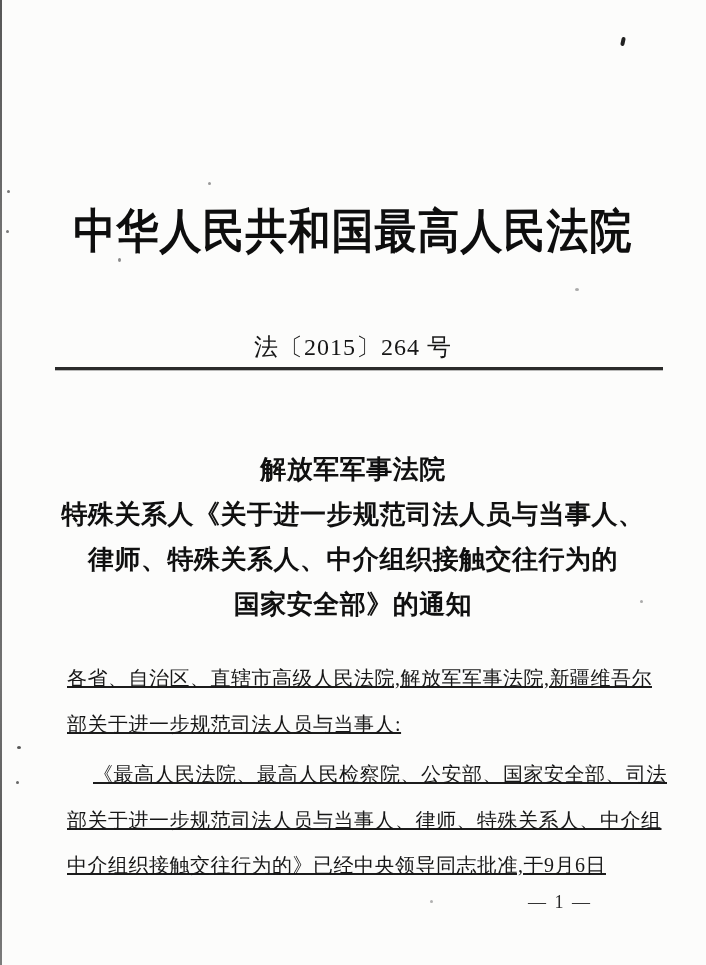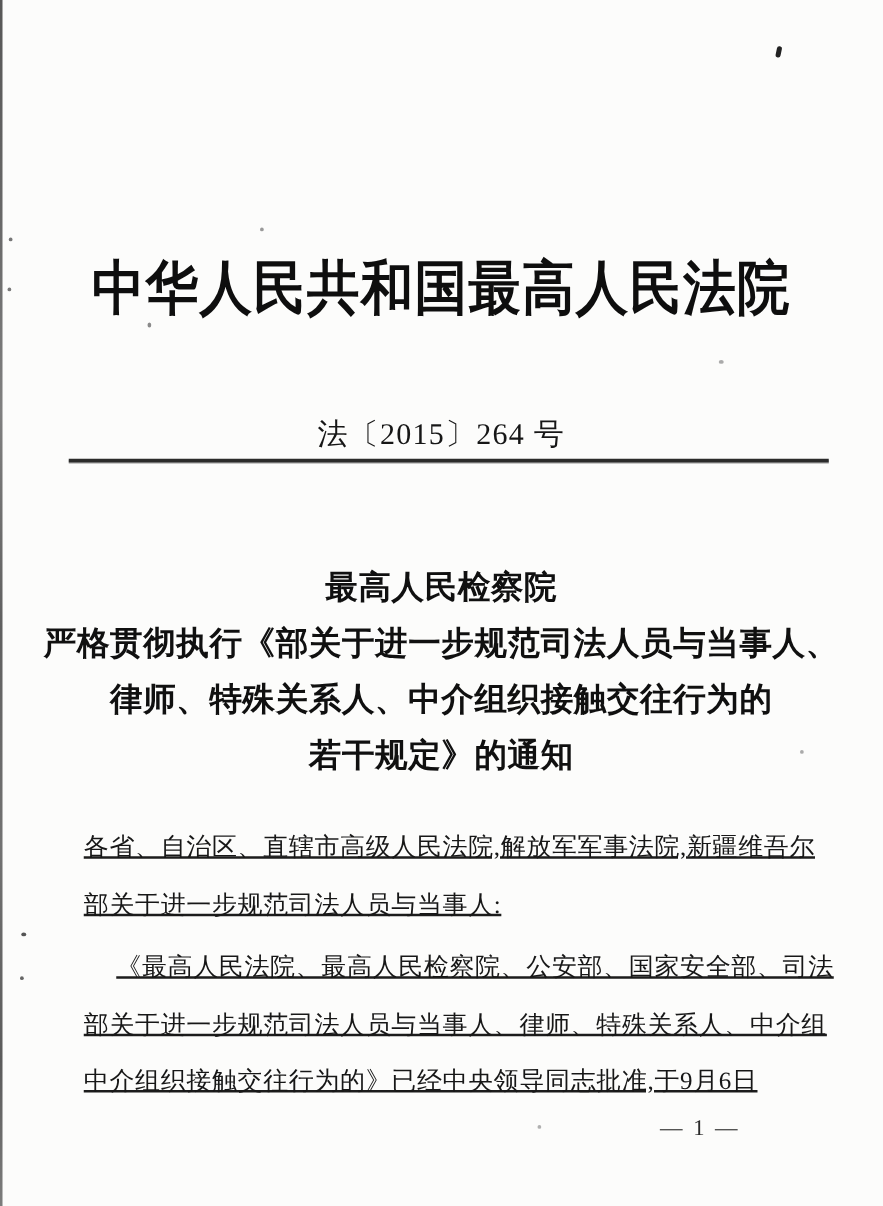--- a/index.html
+++ b/index.html
@@ -124,24 +124,24 @@
 
   <div class="scan-edge"></div>
 
   <div class="letterhead">中华人民共和国最高人民法院</div>
 
   <div class="doc-number">法〔2015〕264 号</div>
 
   <div class="divider"></div>
 
   <div class="title-block">
-    <div class="title-line">最高人民检察院</div>
-    <div class="title-line">严格贯彻执行《部关于进一步规范司法人员与当事人、</div>
+    <div class="title-line">解放军军事法院</div>
+    <div class="title-line">特殊关系人《关于进一步规范司法人员与当事人、</div>
     <div class="title-line">律师、特殊关系人、中介组织接触交往行为的</div>
-    <div class="title-line">若干规定》的通知</div>
+    <div class="title-line">国家安全部》的通知</div>
   </div>
 
   <div class="body-block">
     <div class="body-line">各省、自治区、直辖市高级人民法院,解放军军事法院,新疆维吾尔</div>
     <div class="body-line">部关于进一步规范司法人员与当事人:</div>
     <div class="body-line para-start">《最高人民法院、最高人民检察院、公安部、国家安全部、司法</div>
     <div class="body-line">部关于进一步规范司法人员与当事人、律师、特殊关系人、中介组</div>
     <div class="body-line">中介组织接触交往行为的》已经中央领导同志批准,于9月6日</div>
   </div>
 

